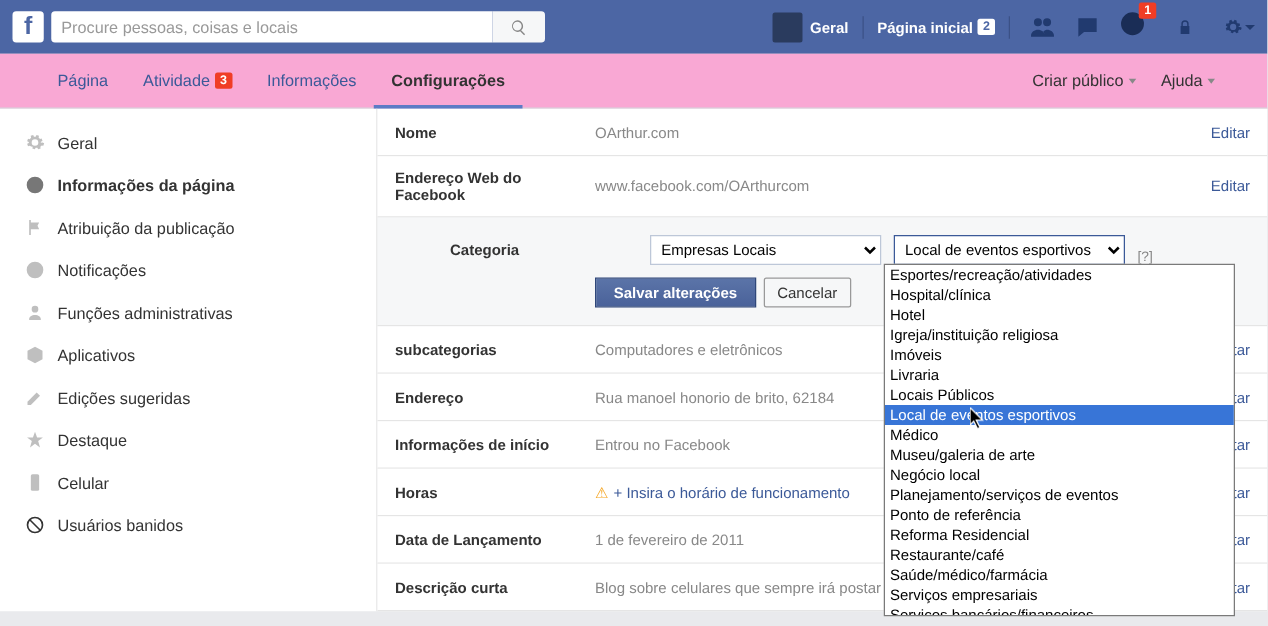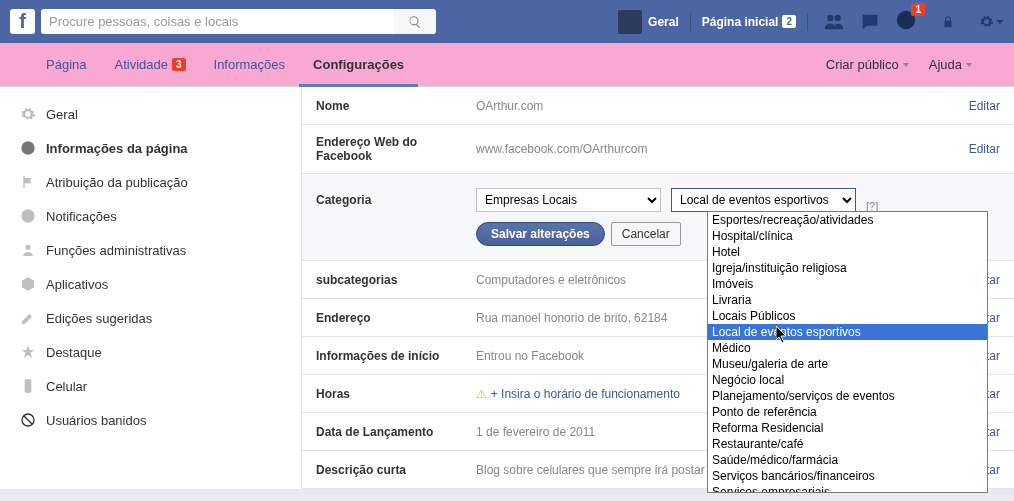--- a/index.html
+++ b/index.html
@@ -54,21 +54,21 @@
 .row-label { width:160px; color:#333; font-weight:bold; font-size:12px; }
 .row-value { flex:1; color:#888; font-size:12px; }
 .row-value a { color:#3b5998; text-decoration:none; }
 .edit-link { color:#3b5998; font-size:12px; cursor:pointer; }
 .selects-row { display:flex; gap:10px; align-items:flex-end; }
 select { font-size:12px; height:24px; border:1px solid #bdc7d8; background:#fff; padding:0 4px; }
 .sel1 { width:185px; }
 .sel2 { width:185px; border:1px solid #3b5998; }
 .help-q { color:#888; font-size:11px; }
 .btn-row { display:flex; gap:6px; margin-top:10px; }
-.btn-save { background:#5b74a8; background:linear-gradient(#5b74a8,#4a629a); color:#fff; border:1px solid #2f477a; font-size:12px; font-weight:bold; padding:4px 14px; cursor:pointer; border-radius:12px; }
+.btn-save { background:#5b74a8; background:linear-gradient(#5b74a8,#4a629a); color:#fff; border:1px solid #2f477a; font-size:12px; font-weight:bold; padding:4px 14px; cursor:pointer; border-radius:0; }
 .btn-cancel { background:#f6f7f8; color:#333; border:1px solid #999; font-size:12px; padding:4px 10px; cursor:pointer; border-radius:2px; }
 .warn-icon { color:#f5a623; margin-right:4px; }
 
 
 .dropdown { position:absolute; left:707px; top:211px; width:281px; background:#fff; border:1px solid #7a7a7a; z-index:50; font-size:12px; max-height:282px; overflow:hidden; }
 .dd-scroll { max-height:282px; overflow-y:scroll; }
 .dd-item { padding:1px 4px; cursor:pointer; white-space:nowrap; color:#000; }
 .dd-item.selected { background:#3875d7; color:#fff; }
 .dd-scroll::-webkit-scrollbar { width:16px; }
 .dd-scroll::-webkit-scrollbar-track { background:#f0f0f0; border-left:1px solid #ccc; }
@@ -221,21 +221,21 @@
       <div class="row-label">Nome</div>
       <div class="row-value">OArthur.com</div>
       <div class="edit-link">Editar</div>
     </div>
     <div class="row">
       <div class="row-label">Endereço Web do Facebook</div>
       <div class="row-value">www.facebook.com/OArthurcom</div>
       <div class="edit-link">Editar</div>
     </div>
     <div class="row highlight" style="display:block; padding:14px;">
-      <div style="display:flex; align-items:center;">
+      <div style="display:flex; align-items:center;margin-left:44px;">
         <div class="row-label">Categoria</div>
         <div class="selects-row">
           <select class="sel1"><option>Empresas Locais</option></select>
           <select class="sel2"><option>Local de eventos esportivos</option></select>
           <span class="help-q">[?]</span>
         </div>
       </div>
       <div style="margin-left:160px;" class="btn-row">
         <button class="btn-save">Salvar alterações</button>
         <button class="btn-cancel">Cancelar</button>
@@ -285,20 +285,20 @@
       <div class="dd-item">Locais Públicos</div>
       <div class="dd-item selected">Local de eventos esportivos</div>
       <div class="dd-item">Médico</div>
       <div class="dd-item">Museu/galeria de arte</div>
       <div class="dd-item">Negócio local</div>
       <div class="dd-item">Planejamento/serviços de eventos</div>
       <div class="dd-item">Ponto de referência</div>
       <div class="dd-item">Reforma Residencial</div>
       <div class="dd-item">Restaurante/café</div>
       <div class="dd-item">Saúde/médico/farmácia</div>
+      <div class="dd-item">Serviços empresariais</div>
       <div class="dd-item">Serviços bancários/financeiros</div>
-      <div class="dd-item">Serviços empresariais</div>
     </div>
 </div>
 
 <svg class="cursor" width="16" height="20" viewBox="0 0 16 20">
     <path d="M0 0l0 14 3-3 3 6 2-1-3-6 5 0z" fill="#000" stroke="#fff" stroke-width="1"></path>
   </svg>
 
 </body></html>

